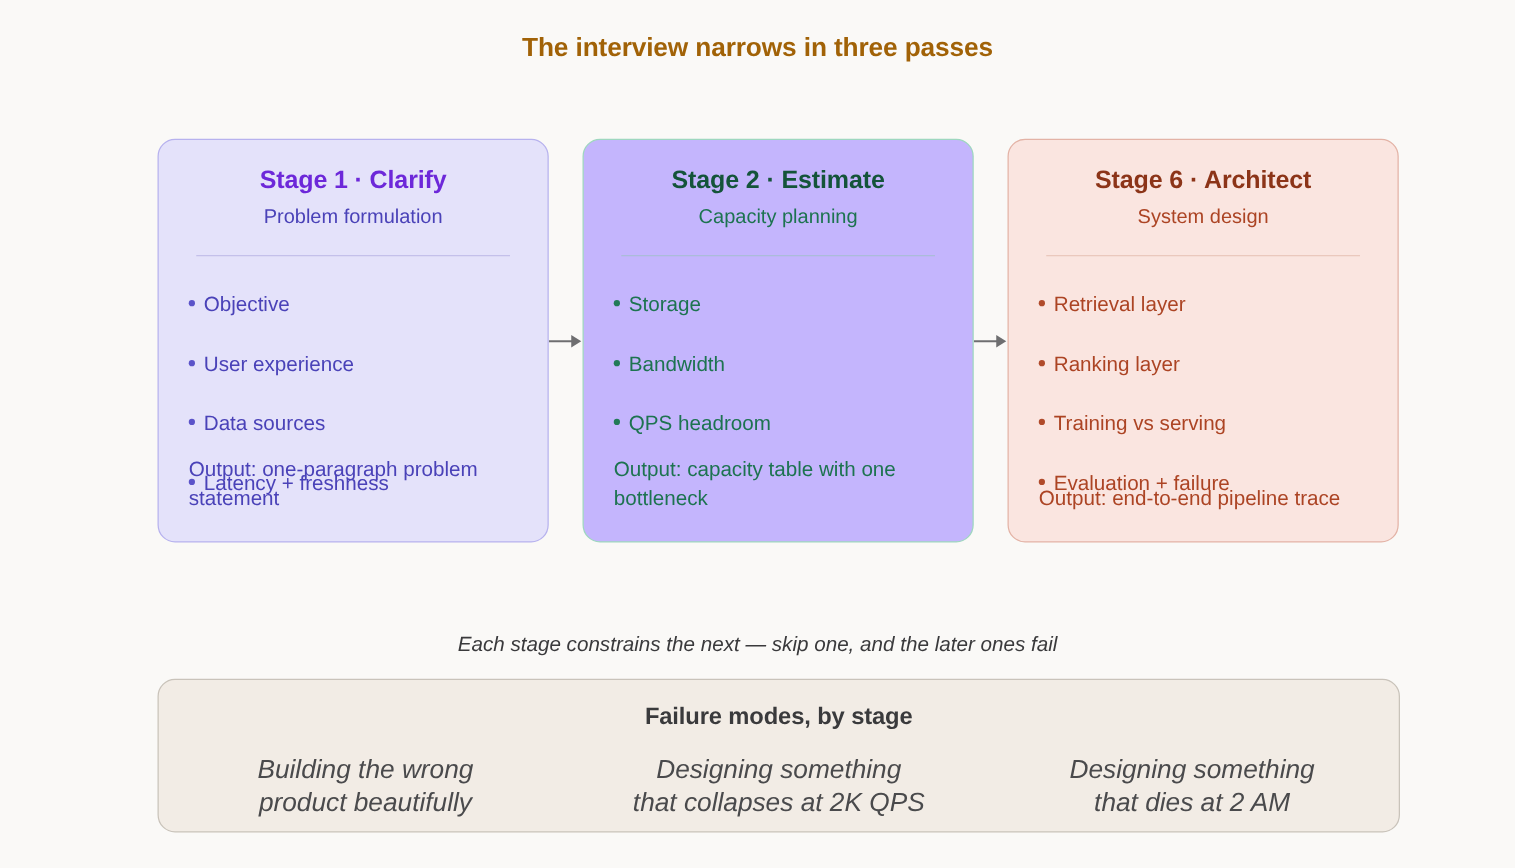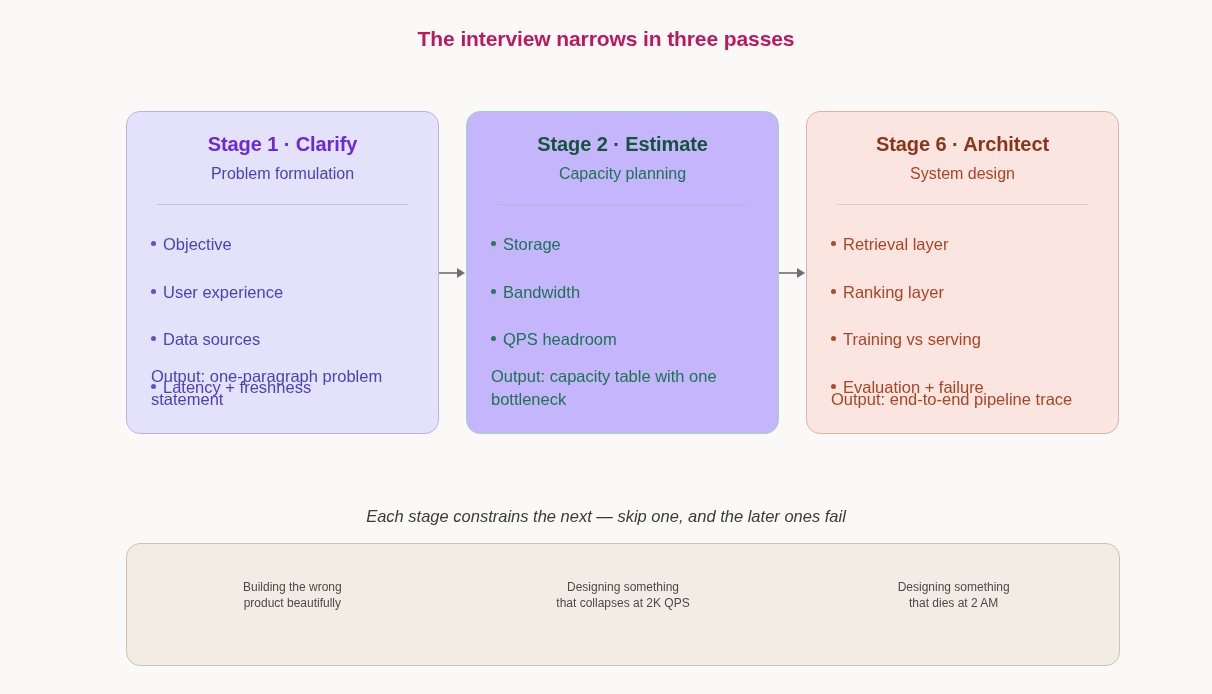--- a/index.html
+++ b/index.html
@@ -22,21 +22,21 @@
 
   
   .page-title {
     position: absolute;
     top: 27px;
     left: 0;
     width: 1212px;
     text-align: center;
     font-size: 21px;
     font-weight: 700;
-    color: #be185d;
+    color: #a16207;
     letter-spacing: -0.1px;
   }
 
   
   .stage-row {
     position: absolute;
     top: 111px;
     left: 126px;
     width: 994px;
     height: 323px;
@@ -182,24 +182,25 @@
   }
 
   .failure-cols {
     display: flex;
     margin-top: 17px;
   }
 
   .failure-col {
     flex: 1 1 0;
     text-align: center;
-    font-size: 12px;
+    font-size: 21px;
     line-height: 1.3;
     color: #4a4a4c;
     white-space: pre-line;
+    font-style: italic;
   }
 </style>
 </head>
 <body>
 
 <div class="page">
 
   <div class="page-title">The interview narrows in three passes</div>
 
   <div class="stage-row">
@@ -287,20 +288,21 @@
           </li>
       </ul>
       <div class="card-output">Output: end-to-end pipeline trace</div>
     </div>
 
   </div>
 
   <div class="caption">Each stage constrains the next — skip one, and the later ones fail</div>
 
   <div class="failure-panel">
+    <div class="failure-title">Failure modes, by stage</div>
     <div class="failure-cols">
       <div class="failure-col">Building the wrong
 product beautifully</div>
       <div class="failure-col">Designing something
 that collapses at 2K QPS</div>
       <div class="failure-col">Designing something
 that dies at 2 AM</div>
     </div>
   </div>
 

